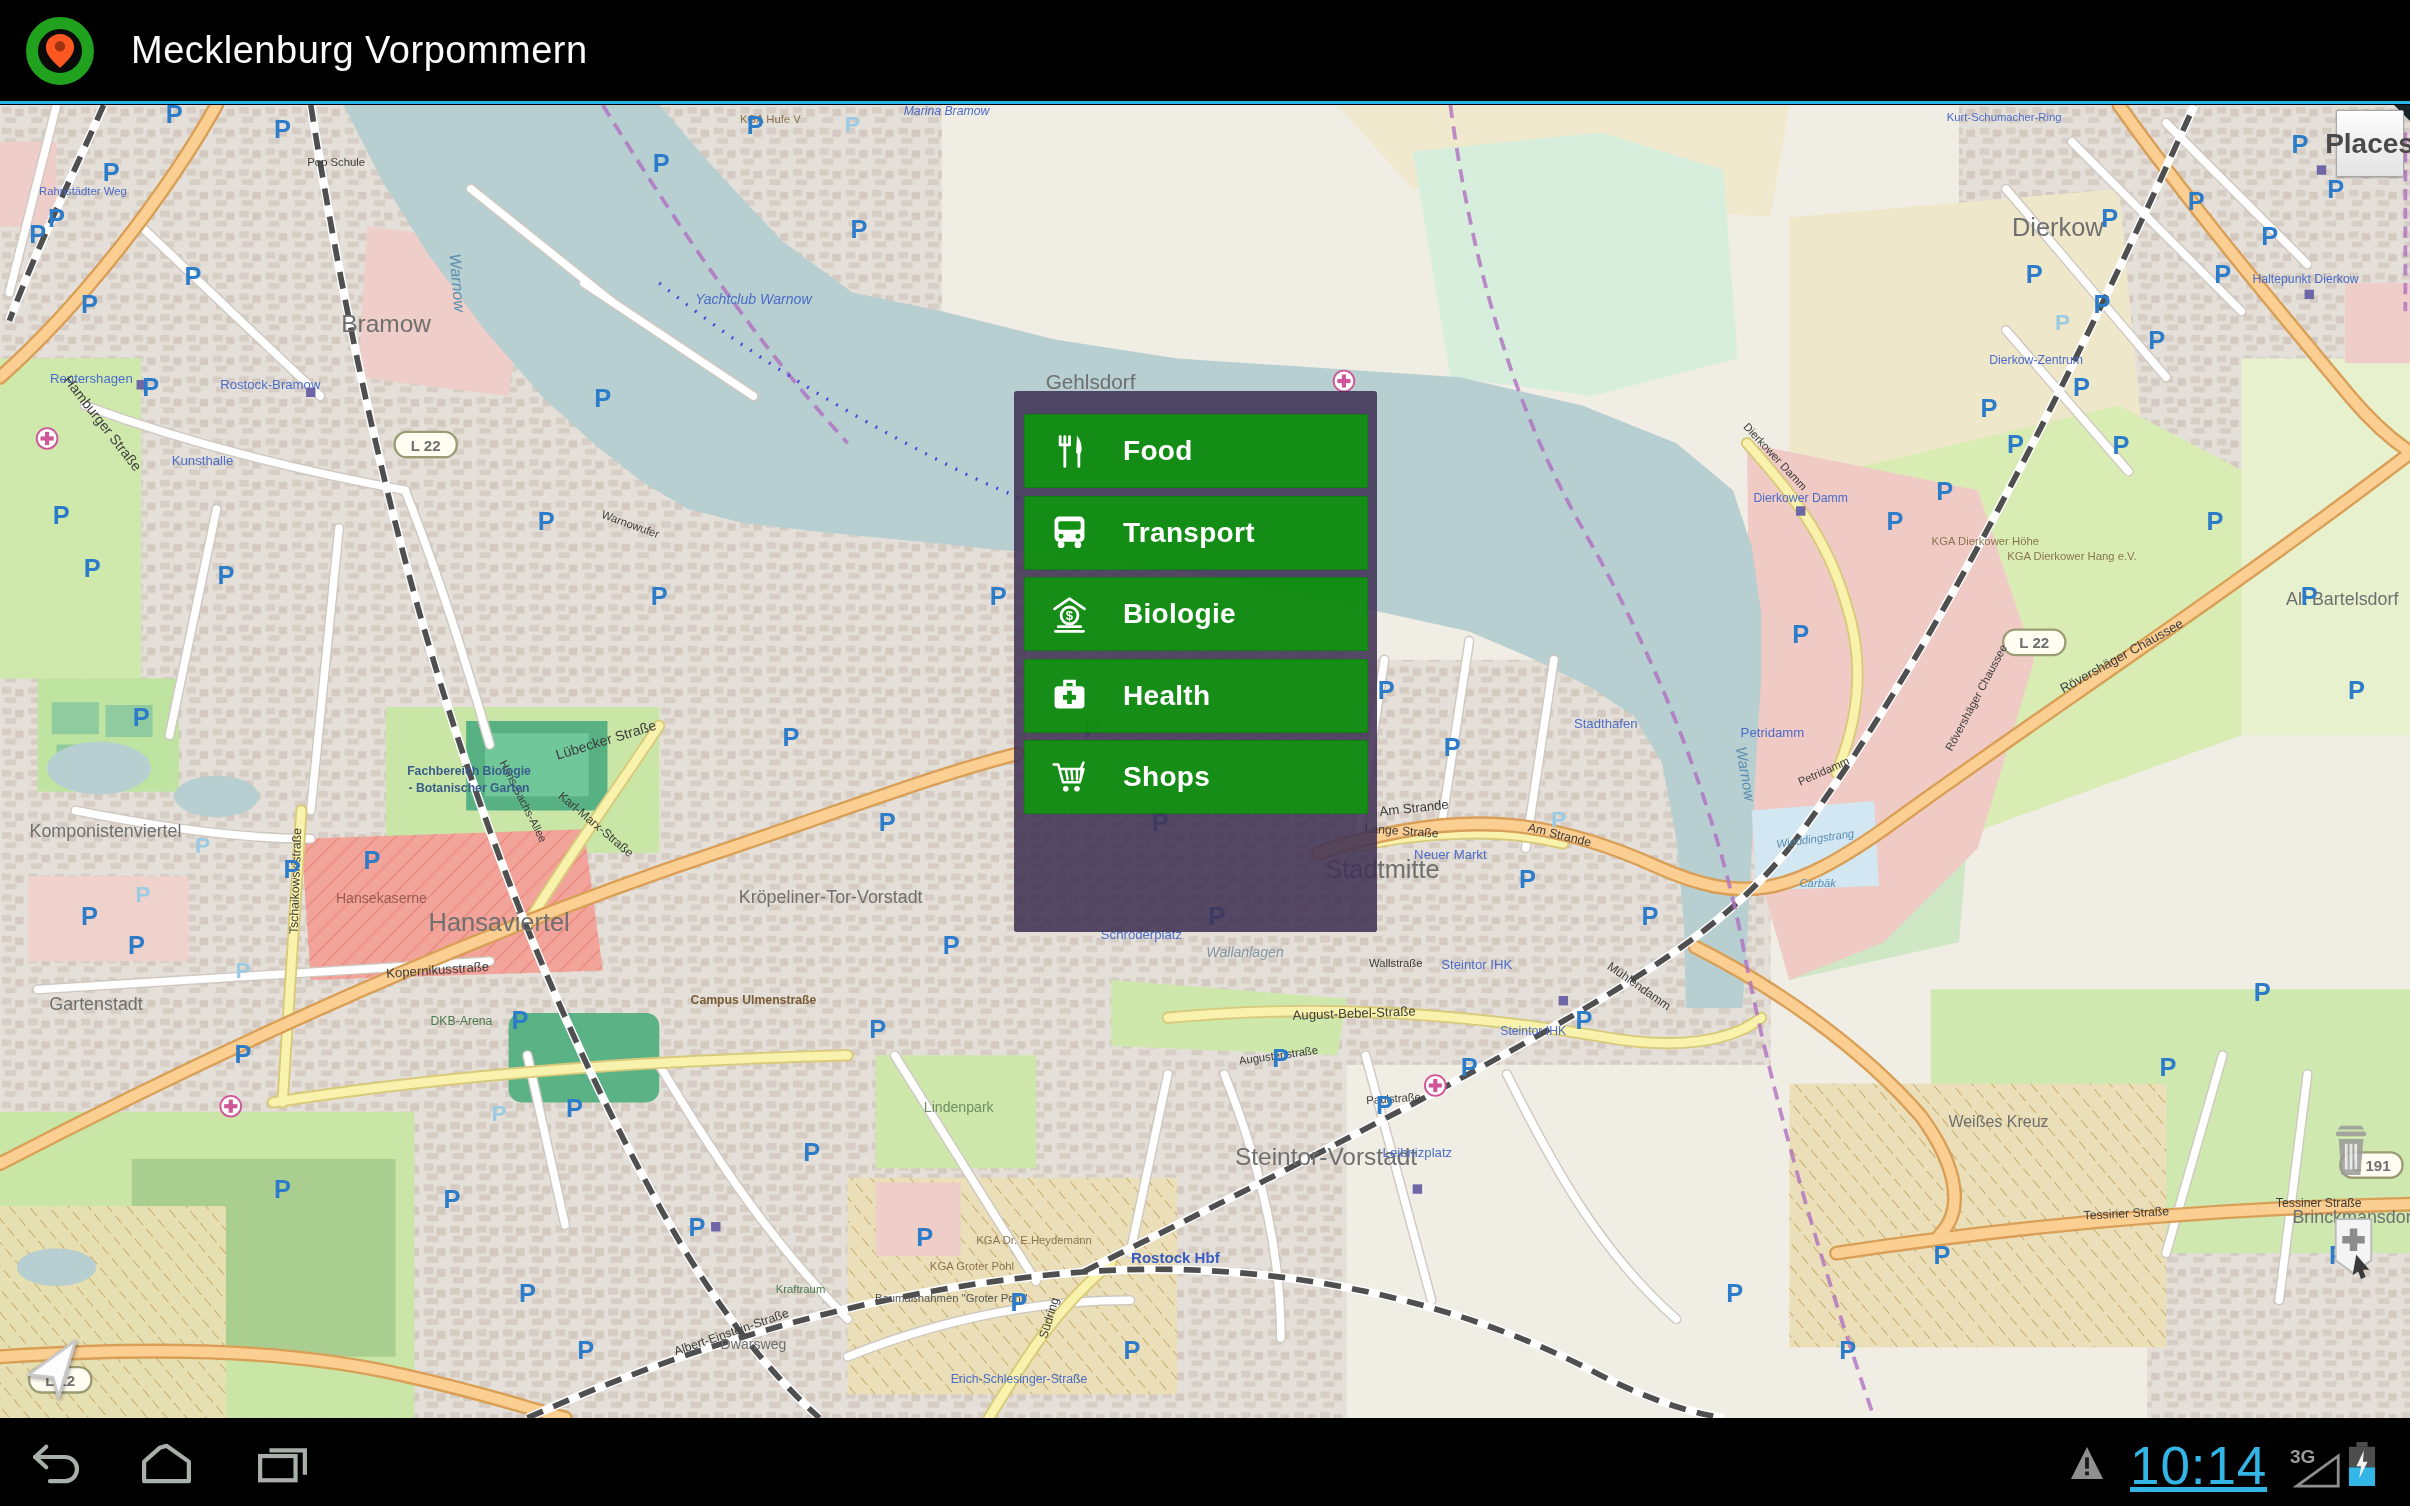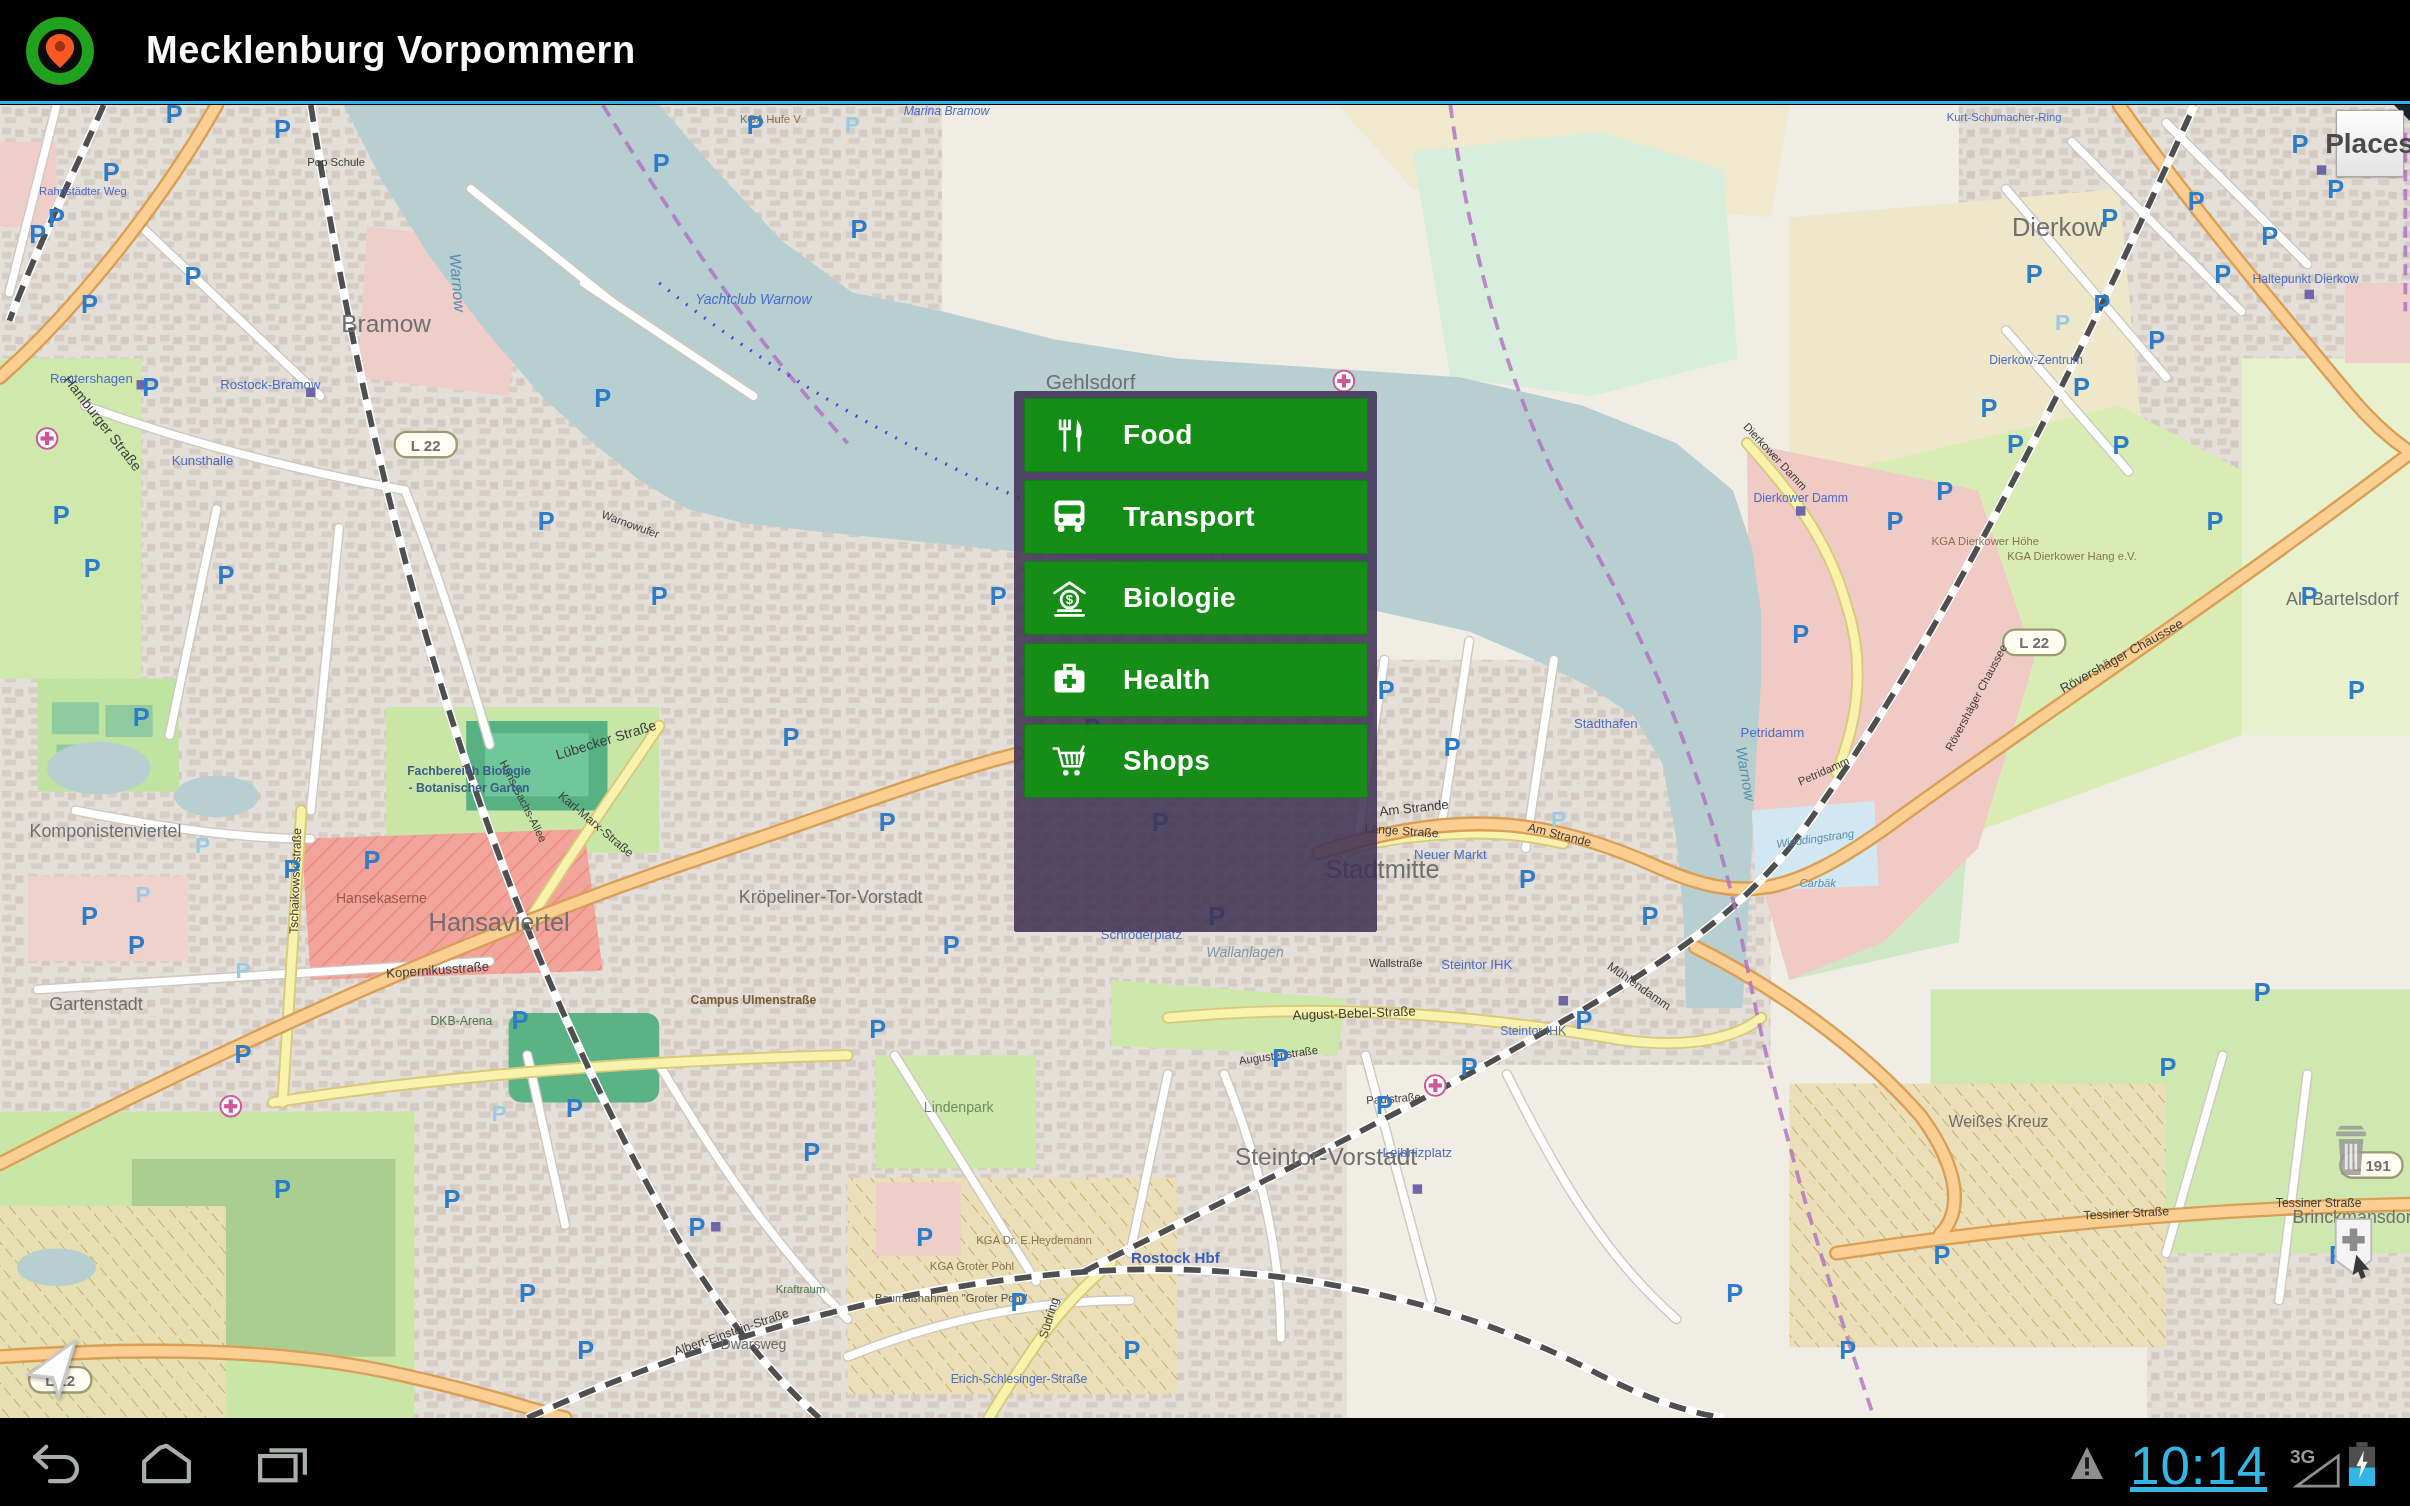--- a/index.html
+++ b/index.html
@@ -4,39 +4,39 @@
 <style>
   html,body{margin:0;padding:0;background:#000;}
   .screen{position:relative;width:2411px;height:1507px;overflow:hidden;
           font-family:"Liberation Sans",sans-serif;background:#000;}
   
   .topbar{position:absolute;left:0;top:0;width:2411px;height:101px;background:#000;
           display:flex;align-items:center;border-bottom:3.8px solid #2AB4E8;box-sizing:content-box;}
   .app-icon{width:68px;height:68px;margin-left:26px;border-radius:50%;
             background:#0a0a0a;border:12.2px solid #21A21E;box-sizing:border-box;position:relative;}
   .app-icon svg{position:absolute;left:5.6px;top:3.8px;}
-  .app-title{color:#FBFBFB;font-size:38px;margin-left:52px;letter-spacing:0.5px;font-weight:bold;}
+  .app-title{color:#FBFBFB;font-size:38px;margin-left:37px;letter-spacing:0.5px;}
   
   .map-wrap{position:absolute;left:0;top:105px;width:2411px;height:1313px;background:#F0EDE4;}
   svg text{font-family:"Liberation Sans",sans-serif;}
   .fold{position:absolute;right:0;top:105px;width:0;height:0;
         border-left:17px solid transparent;border-top:17px solid #17222B;}
   
   .places-btn{position:absolute;right:7.5px;top:110px;width:68px;height:67px;
       background:linear-gradient(#FDFDFD,#E3E3E3);border:0.9px solid #A8A8A8;border-radius:1.9px;
       box-shadow:inset 0 0.9px 0 #fff,0 0.9px 1.9px rgba(0,0,0,.25);
       display:flex;align-items:center;justify-content:center;
       color:#4A4A4A;font-size:28px;font-weight:bold;box-sizing:border-box;}
   
   .trash-tool{position:absolute;right:41px;top:1122px;opacity:.92;}
   .flag-tool{position:absolute;right:36px;top:1217px;}
   .loc-arrow{position:absolute;left:19px;top:1335px;filter:drop-shadow(1.9px 2.8px 1.9px rgba(0,0,0,.35));}
   
   .dialog{position:absolute;left:1014px;top:391px;width:363px;height:541px;
-          background:rgba(64,50,84,.88);border-radius:2.8px;box-sizing:border-box;padding-top:7px;}
+          background:rgba(64,50,84,.88);border-radius:2.8px;box-sizing:border-box;padding-top:23px;}
   .cat-btn{width:344px;height:74px;margin:0 auto 7.5px auto;border-radius:1.9px;
            background:rgba(17,146,17,.94);box-shadow:inset 0 0 0 0.9px rgba(0,0,0,.12);
            display:flex;align-items:center;cursor:pointer;}
   .cat-icon{width:43px;height:43px;margin-left:24.5px;flex:0 0 auto;}
   .cat-label{color:#fff;font-size:28px;font-weight:bold;margin-left:32px;letter-spacing:0.3px;}
   .cancel-btn{width:344px;height:90px;margin:22.6px auto 0 auto;border-radius:1.9px;
            background:rgba(158,158,158,.55);display:flex;align-items:center;justify-content:center;
            color:#DCDCDC;font-size:40px;cursor:pointer;}
   
   .navbar{position:absolute;left:0;bottom:0;width:2411px;height:89px;background:#000;}

